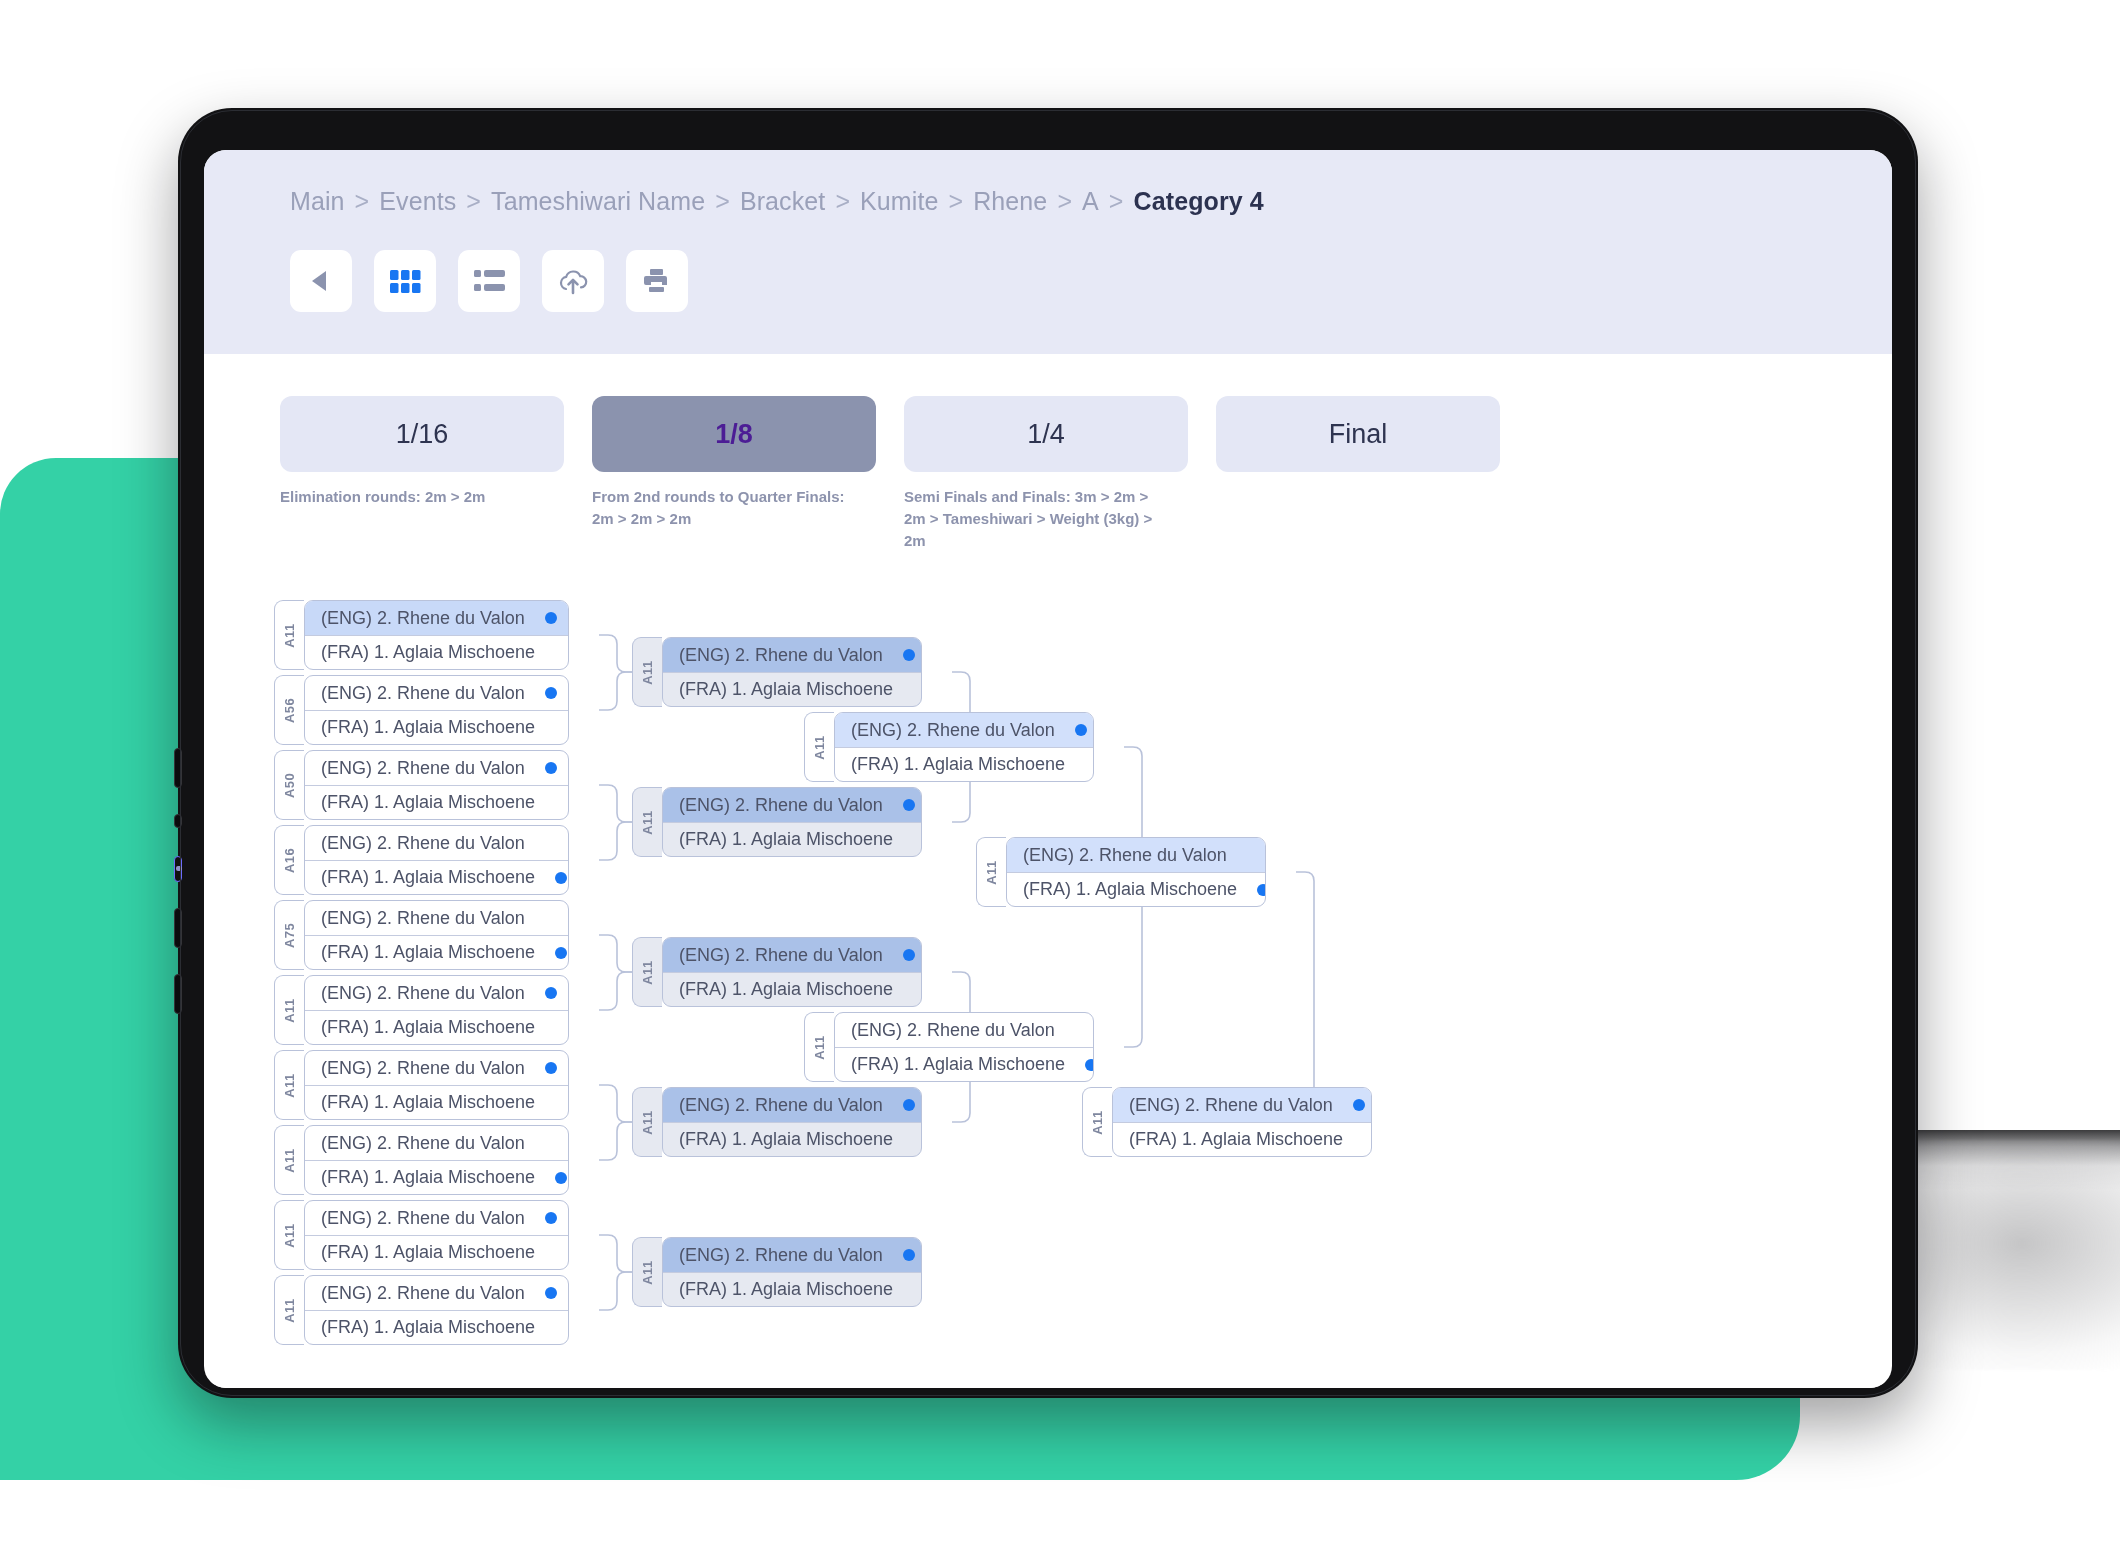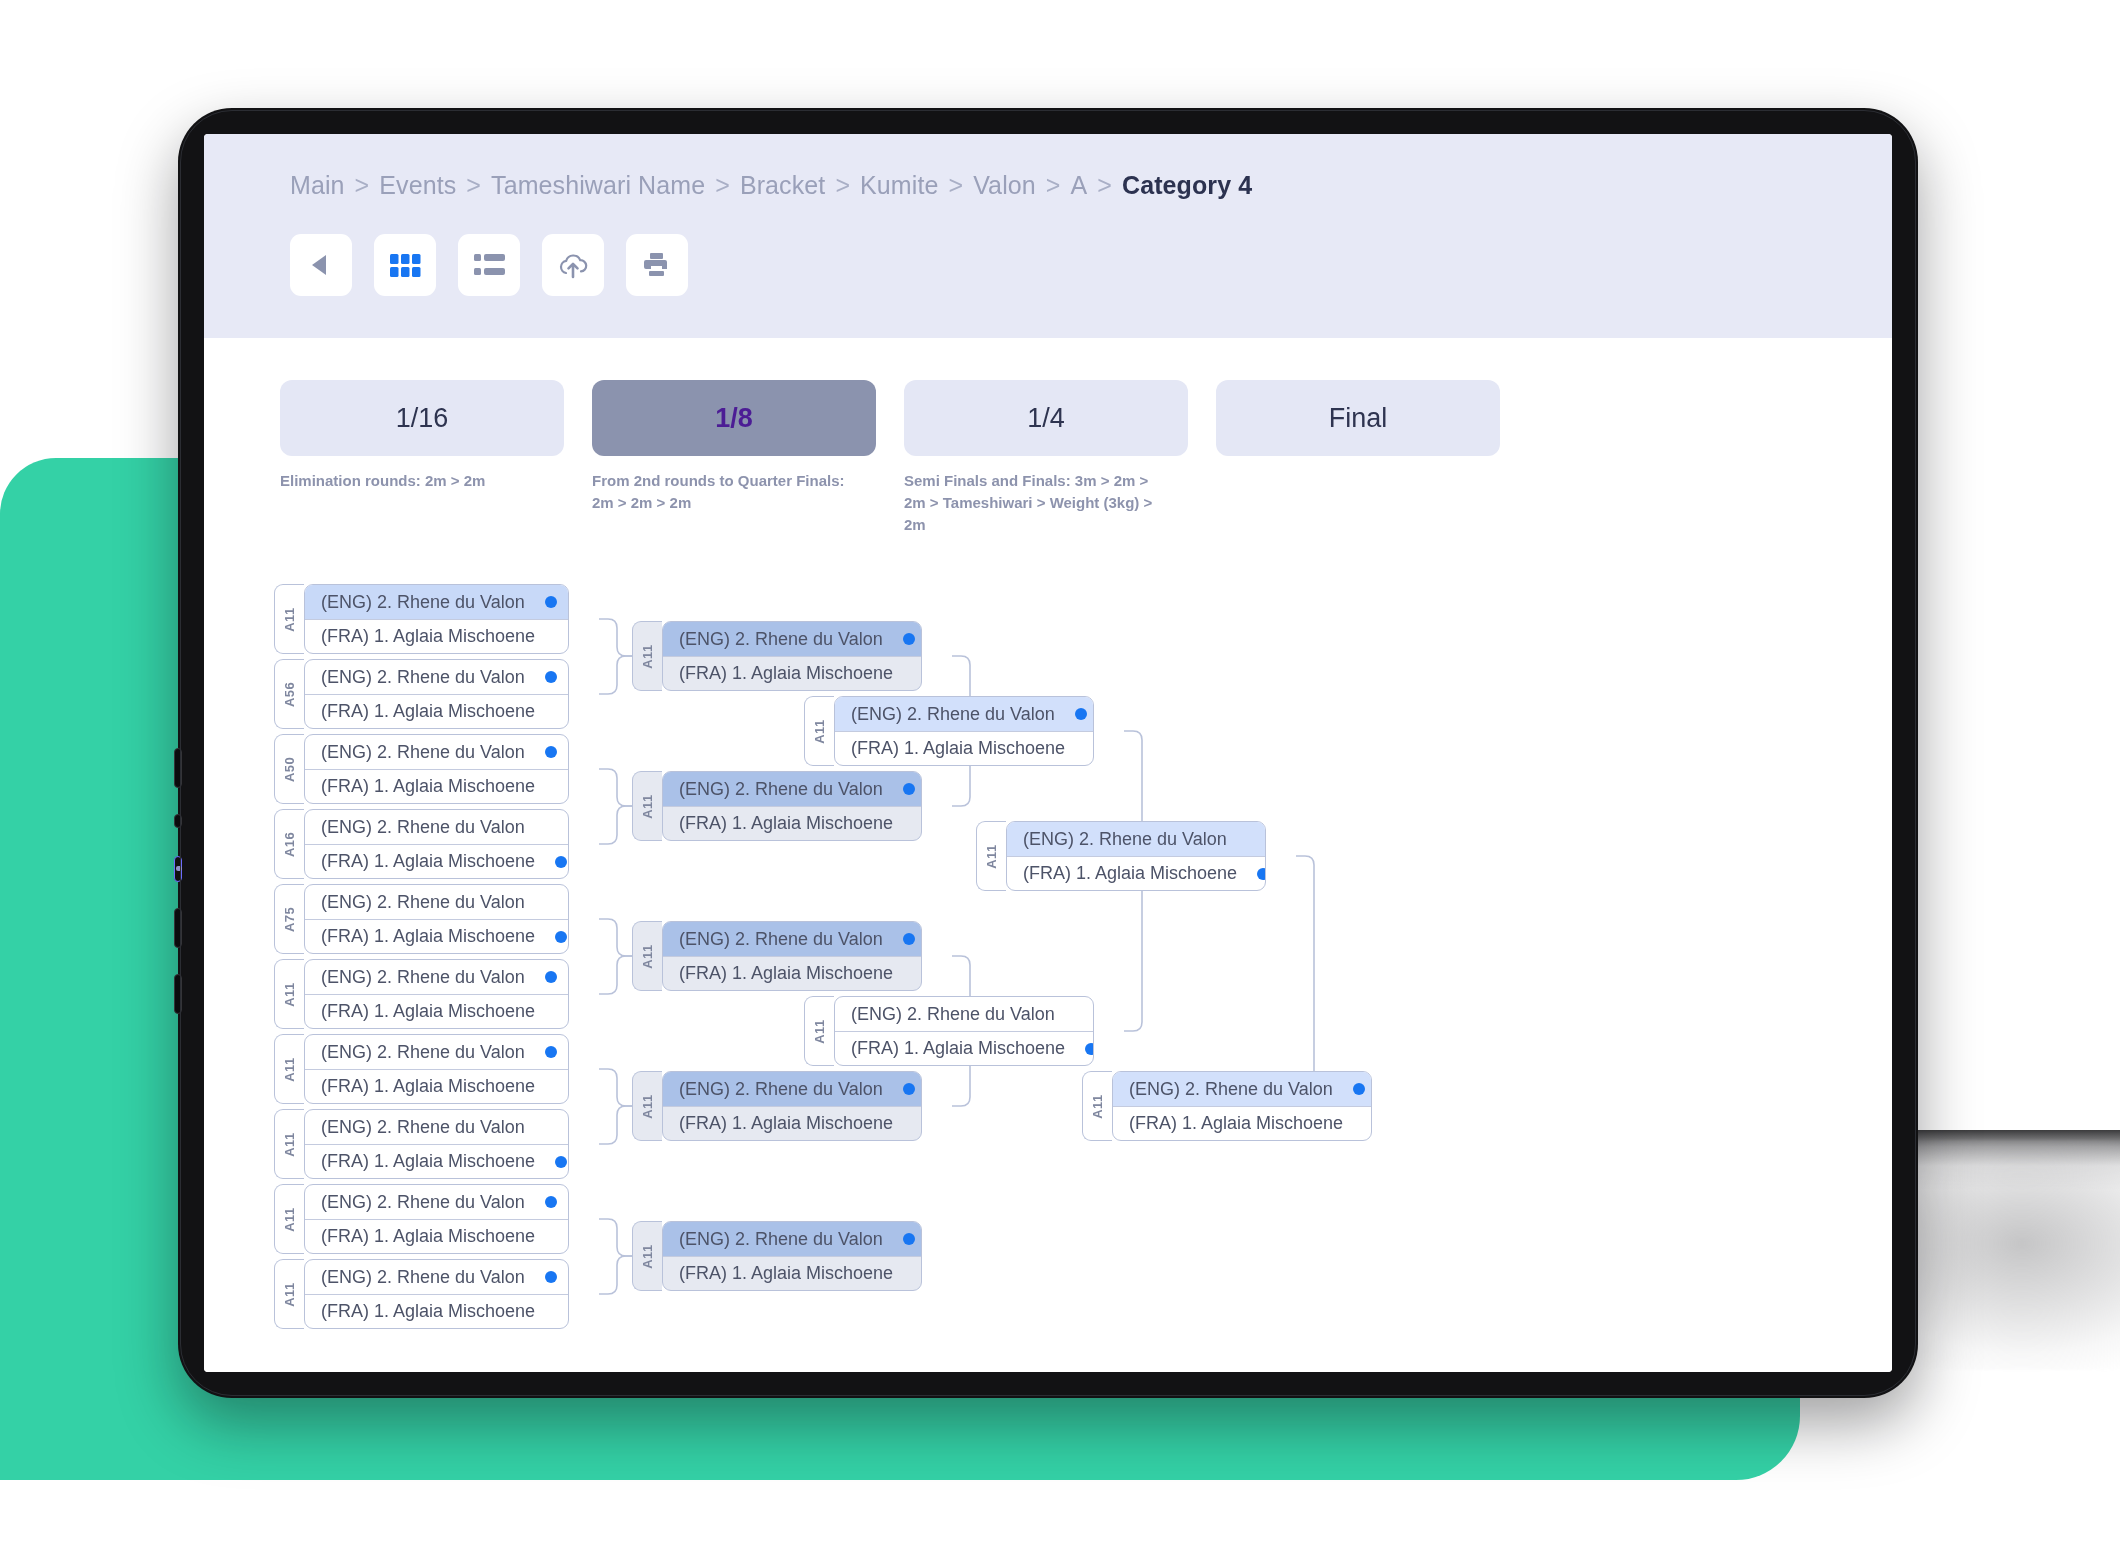--- a/index.html
+++ b/index.html
@@ -101,22 +101,23 @@
   }
   #side-btn-4 { top: 800px; height: 40px; }
   #side-btn-5 { top: 866px; height: 40px; }
 
   
   #screen {
     position: relative;
     width: 100%;
     height: 100%;
     background: #ffffff;
-    border-radius: 4px;
+    border-radius: 22px;
     overflow: hidden;
+    margin-top: 16px;
   }
 
   
   #header {
     background: #e7e9f6;
     padding: 28px 0 0 0;
     height: 204px;
   }
 
   #breadcrumb {
@@ -293,21 +294,21 @@
             <span class="crumb">Main</span>
             <span class="sep">&gt;</span>
             <span class="crumb">Events</span>
             <span class="sep">&gt;</span>
             <span class="crumb">Tameshiwari Name</span>
             <span class="sep">&gt;</span>
             <span class="crumb">Bracket</span>
             <span class="sep">&gt;</span>
             <span class="crumb">Kumite</span>
             <span class="sep">&gt;</span>
-            <span class="crumb">Valon</span>
+            <span class="crumb">Rhene</span>
             <span class="sep">&gt;</span>
             <span class="crumb">A</span>
             <span class="sep">&gt;</span>
             <span class="crumb current">Category 4</span>
           </div>
         <div id="toolbar">
             <div class="tool-btn">
               <span style="display: flex;">
                 <svg width="30" height="30" viewBox="0 0 30 30">
                   <polygon points="20,5 20,25 6,15" fill="#8b93ae"></polygon>

